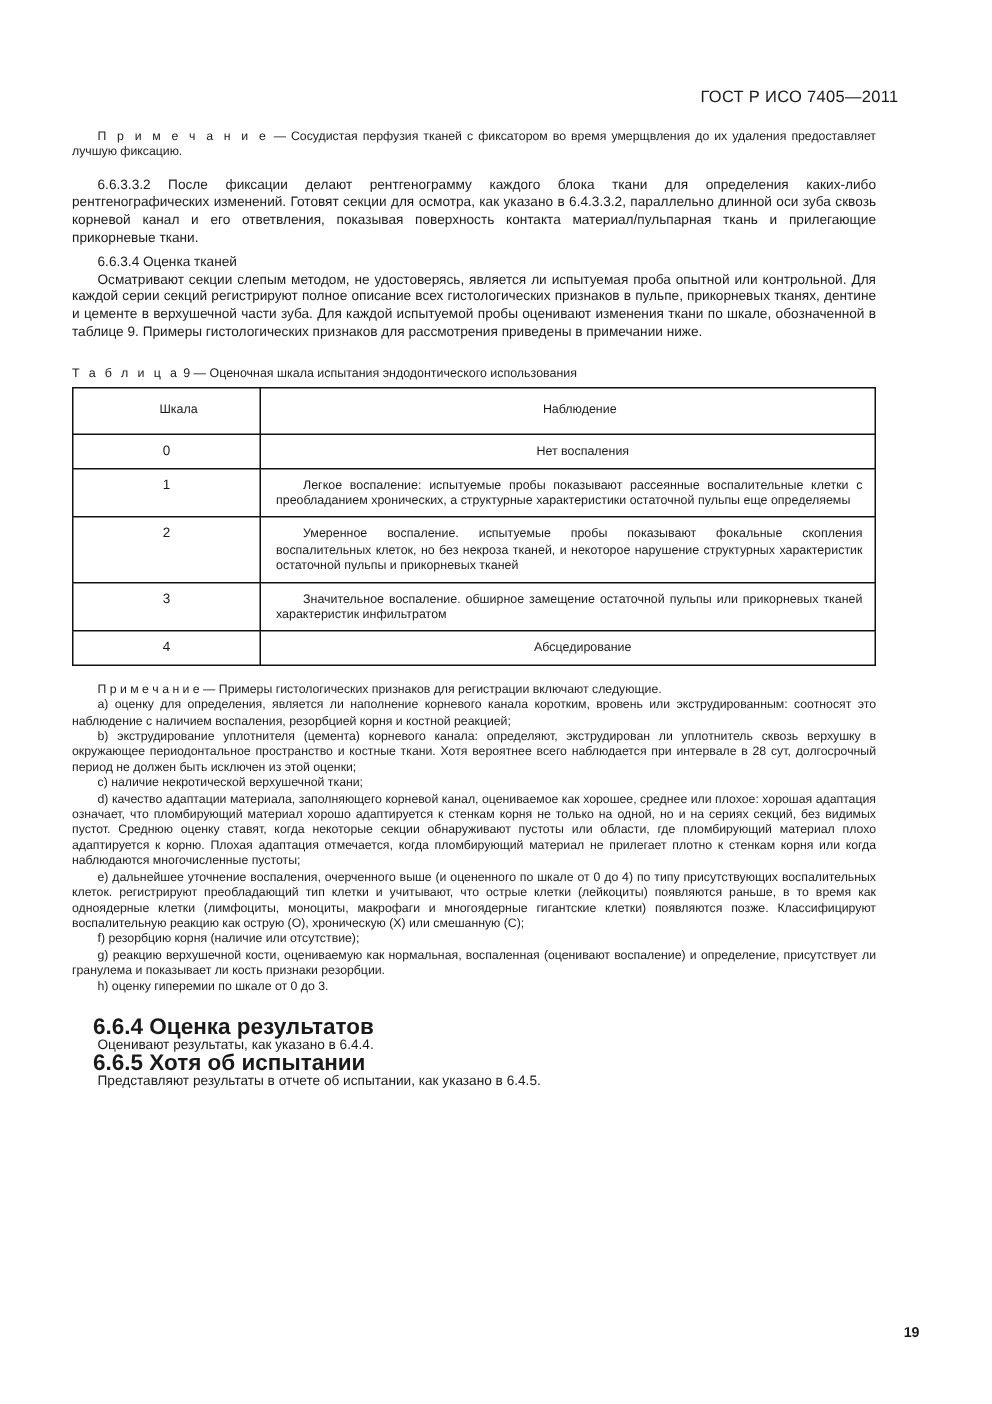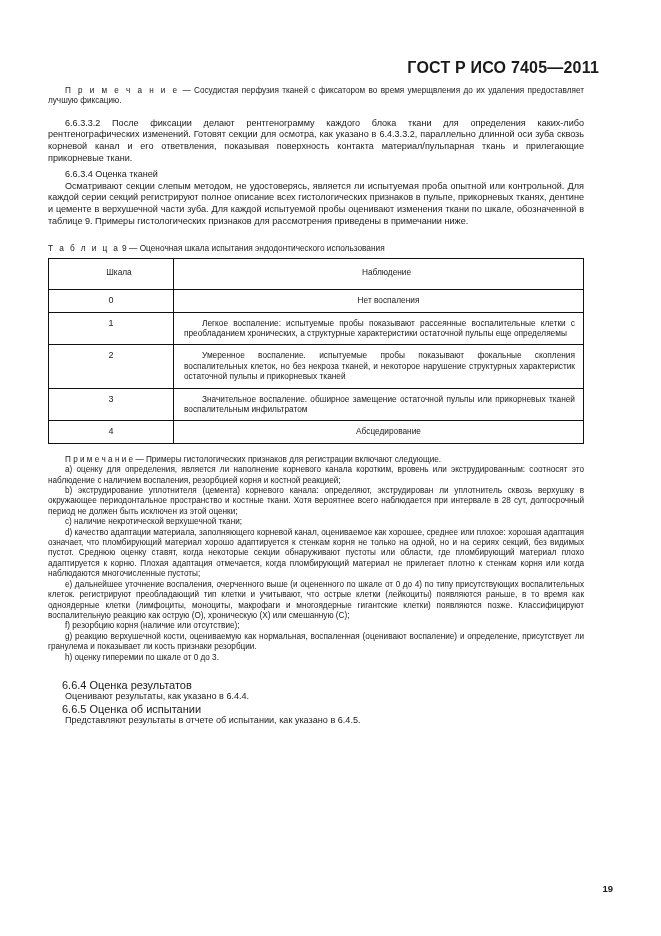--- a/index.html
+++ b/index.html
@@ -17,22 +17,22 @@
     width: 661px;
     height: 936px;
     background: #ffffff;
     overflow: hidden;
     box-sizing: border-box;
   }
   .doc-header {
     position: absolute;
     top: 59px;
     right: 62px;
-    font-size: 16px;
-    font-weight: bold;
+    font-size: 11px;
+    font-weight: normal;
     letter-spacing: 0.2px;
     white-space: nowrap;
   }
   .content {
     position: absolute;
     top: 86px;
     left: 48px;
     width: 536px;
   }
   p {
@@ -57,23 +57,23 @@
     text-indent: 14px;
   }
   .gap-sm { margin-top: 5px; }
   .gap-md { margin-top: 11px; }
   .sect {
     font-size: 9.1px;
     line-height: 11.6px;
     text-indent: 17px;
   }
   .sect-b {
-    font-size: 11px;
+    font-size: 15px;
     line-height: 12px;
-    font-weight: normal;
+    font-weight: bold;
   }
   .tbl-caption {
     font-size: 8.3px;
     line-height: 10px;
     margin-top: 16px;
     margin-bottom: 5px;
   }
   .tbl-caption .lead {
     letter-spacing: 1.9px;
     margin-top: 36px;
@@ -167,21 +167,21 @@
         <tr>
           <td class="c1">1</td>
           <td class="c2">Легкое воспаление: испытуемые пробы показывают рассеянные воспалительные клетки с преобладанием хронических, а структурные характеристики остаточной пульпы еще определяемы</td>
         </tr>
         <tr>
           <td class="c1">2</td>
           <td class="c2">Умеренное воспаление. испытуемые пробы показывают фокальные скопления воспалительных клеток, но без некроза тканей, и некоторое нарушение структурных характеристик остаточной пульпы и прикорневых тканей</td>
         </tr>
         <tr>
           <td class="c1">3</td>
-          <td class="c2">Значительное воспаление. обширное замещение остаточной пульпы или прикорневых тканей воспалительным инфильтратом</td>
+          <td class="c2">Значительное воспаление. обширное замещение остаточной пульпы или прикорневых тканей характеристик инфильтратом</td>
         </tr>
         <tr class="short">
           <td class="c1">4</td>
           <td class="c2">Абсцедирование</td>
         </tr>
       </tbody>
     </table>
 
     <div class="notes-block">
       <p><span class="lead">П р и м е ч а н и е</span><span> — Примеры гистологических признаков для регистрации включают следующие.</span></p>
@@ -191,21 +191,21 @@
       <p>d)  качество адаптации материала, заполняющего корневой канал, оцениваемое как хорошее, среднее или плохое: хорошая адаптация означает, что пломбирующий материал хорошо адаптируется к стенкам корня не только на одной, но и на сериях секций, без видимых пустот. Среднюю оценку ставят, когда некоторые секции обнаруживают пустоты или области, где пломбирующий материал плохо адаптируется к корню. Плохая адаптация отмечается, когда пломбирующий материал не прилегает плотно к стенкам корня или когда наблюдаются многочисленные пустоты;</p>
       <p>e)  дальнейшее уточнение воспаления, очерченного выше (и оцененного по шкале от 0 до 4) по типу присутствующих воспалительных клеток. регистрируют преобладающий тип клетки и учитывают, что острые клетки (лейкоциты) появляются раньше, в то время как одноядерные клетки (лимфоциты, моноциты, макрофаги и многоядерные гигантские клетки) появляются позже. Классифицируют воспалительную реакцию как острую (О), хроническую (Х) или смешанную (С);</p>
       <p>f)  резорбцию корня (наличие или отсутствие);</p>
       <p>g)  реакцию верхушечной кости, оцениваемую как нормальная, воспаленная (оценивают воспаление) и определение, присутствует ли гранулема и показывает ли кость признаки резорбции.</p>
       <p>h)  оценку гиперемии по шкале от 0 до 3.</p>
     </div>
 
     <div class="final">
       <p class="sect-b indent-sm">6.6.4  Оценка результатов</p>
       <p class="indent">Оценивают результаты, как указано в 6.4.4.</p>
-      <p class="sect-b indent-sm">6.6.5  Оценка об испытании</p>
+      <p class="sect-b indent-sm">6.6.5  Хотя об испытании</p>
       <p class="indent">Представляют результаты в отчете об испытании, как указано в 6.4.5.</p>
     </div>
 
   </div>
 
   <div class="page-number">19</div>
 
 </div>
 
 </body></html>

